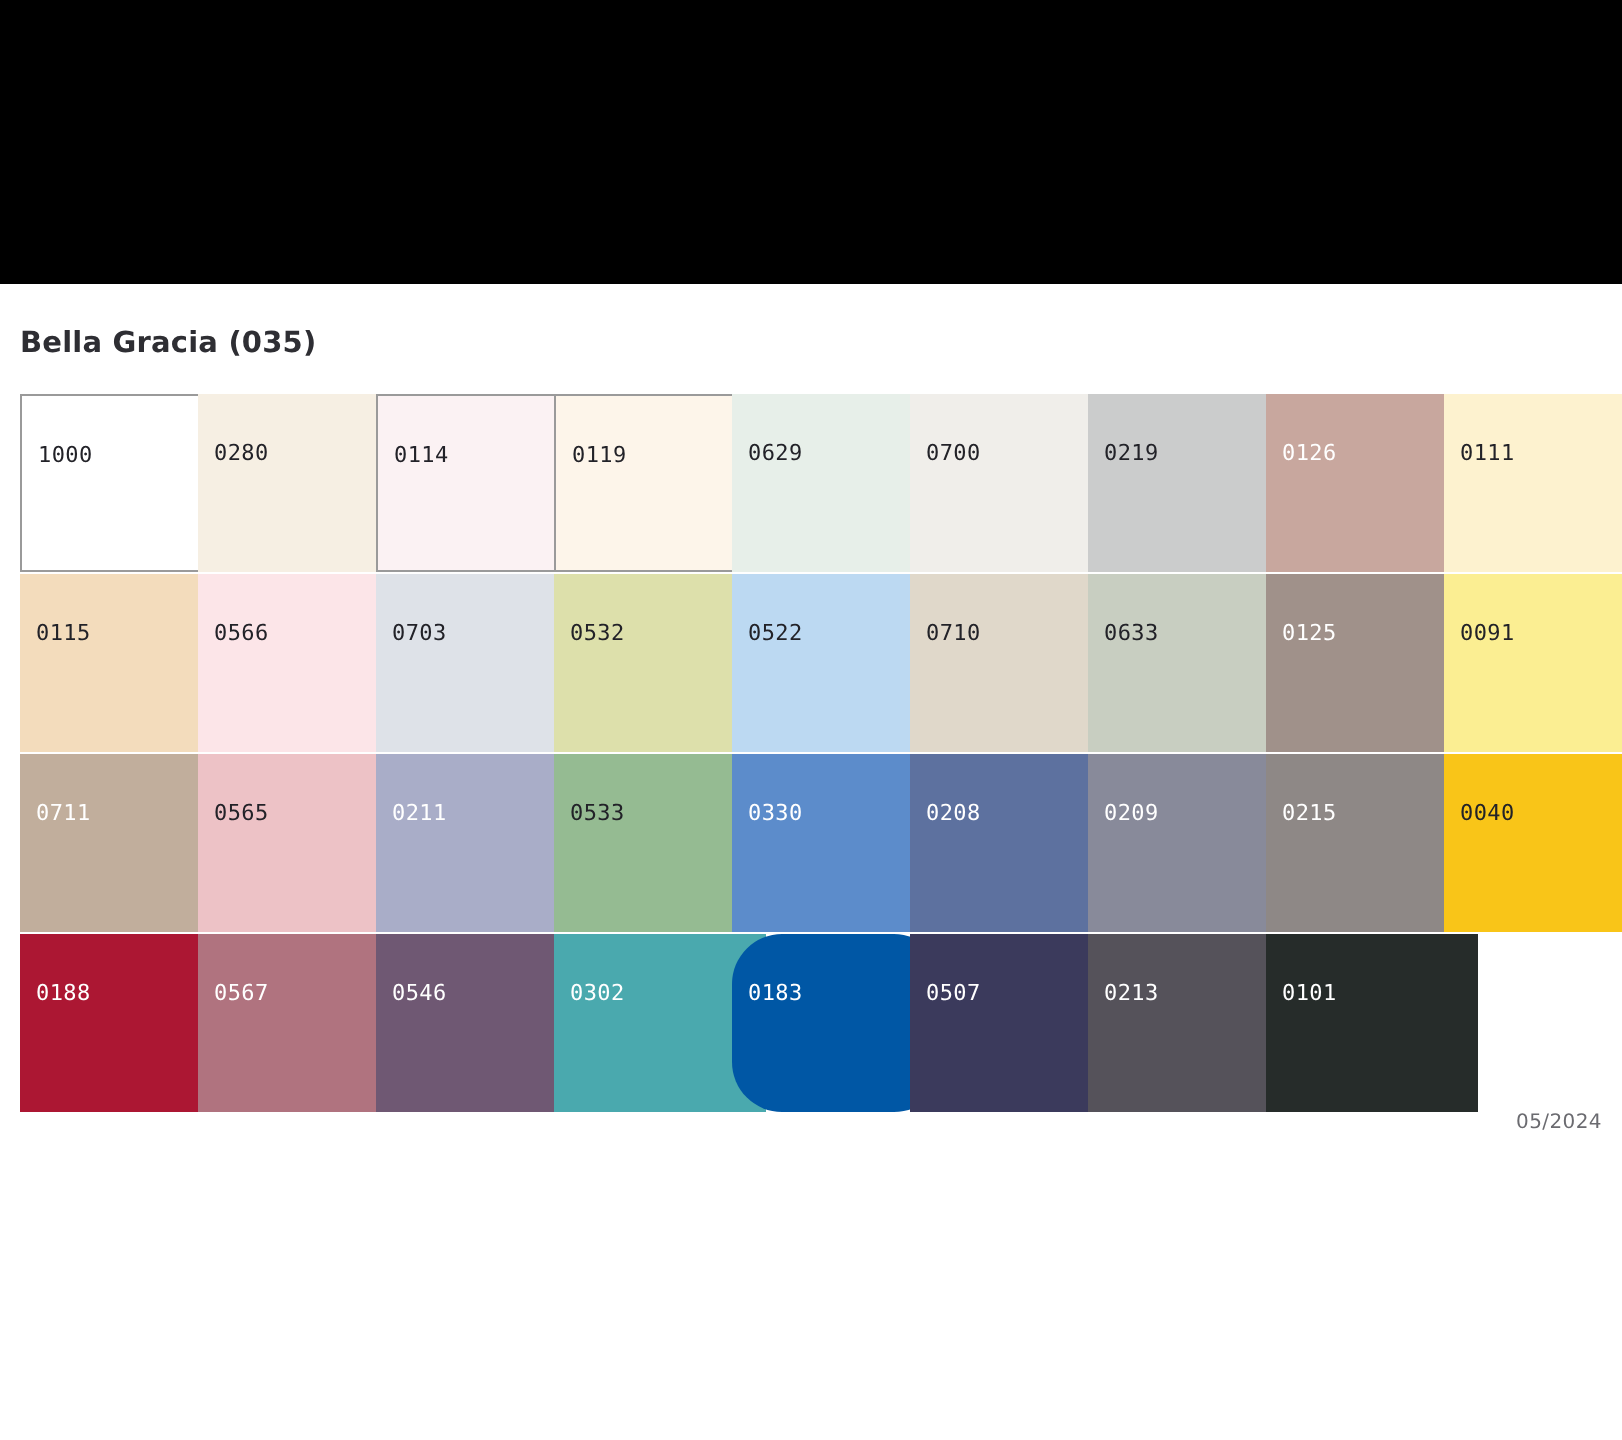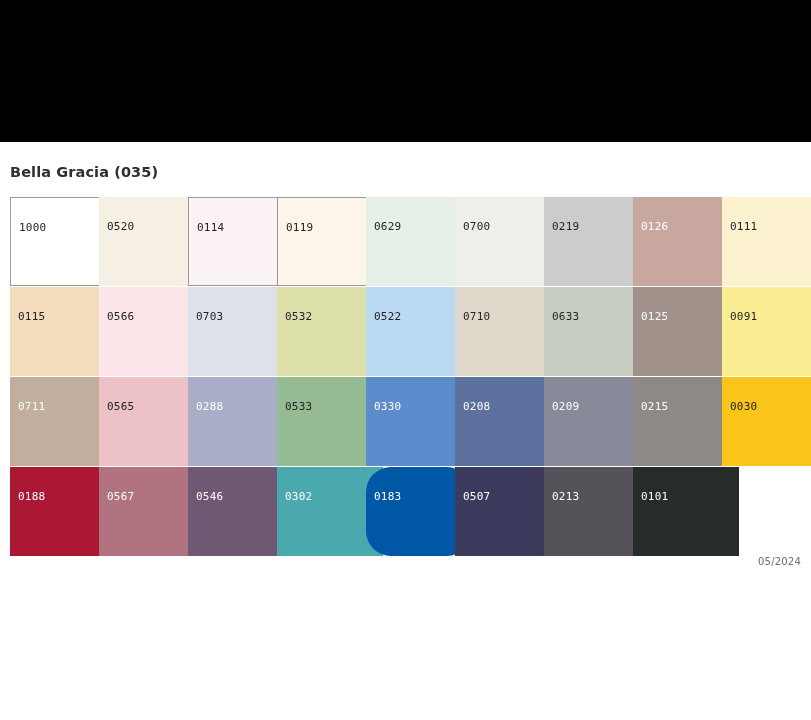--- a/index.html
+++ b/index.html
@@ -103,21 +103,21 @@
 
   <div class="content">
 
     <div class="palette-title">Bella Gracia (035)</div>
 
     <div class="swatch-grid">
         <div class="swatch bordered" style="background: rgb(255, 255, 255);">
           <span class="swatch-code dark">1000</span>
         </div>
         <div class="swatch" style="background: rgb(246, 239, 227);">
-          <span class="swatch-code dark">0520</span>
+          <span class="swatch-code dark">0280</span>
         </div>
         <div class="swatch bordered" style="background: rgb(251, 242, 243);">
           <span class="swatch-code dark">0114</span>
         </div>
         <div class="swatch bordered" style="background: rgb(253, 245, 234);">
           <span class="swatch-code dark">0119</span>
         </div>
         <div class="swatch" style="background: rgb(231, 239, 233);">
           <span class="swatch-code dark">0629</span>
         </div>
@@ -160,39 +160,39 @@
         <div class="swatch" style="background: rgb(251, 238, 146);">
           <span class="swatch-code dark">0091</span>
         </div>
         <div class="swatch" style="background: rgb(193, 174, 156);">
           <span class="swatch-code light">0711</span>
         </div>
         <div class="swatch" style="background: rgb(237, 194, 198);">
           <span class="swatch-code dark">0565</span>
         </div>
         <div class="swatch" style="background: rgb(169, 173, 200);">
-          <span class="swatch-code light">0288</span>
+          <span class="swatch-code light">0211</span>
         </div>
         <div class="swatch" style="background: rgb(149, 187, 146); padding-left: 36px;">
           <span class="swatch-code dark">0533</span>
         </div>
         <div class="swatch" style="background: rgb(92, 140, 203);">
           <span class="swatch-code light">0330</span>
         </div>
         <div class="swatch" style="background: rgb(93, 113, 159);">
           <span class="swatch-code light">0208</span>
         </div>
         <div class="swatch" style="background: rgb(136, 138, 154);">
           <span class="swatch-code light">0209</span>
         </div>
         <div class="swatch" style="background: rgb(142, 136, 134);">
           <span class="swatch-code light">0215</span>
         </div>
         <div class="swatch" style="background: rgb(249, 197, 24);">
-          <span class="swatch-code dark">0030</span>
+          <span class="swatch-code dark">0040</span>
         </div>
         <div class="swatch" style="background: rgb(172, 23, 51);">
           <span class="swatch-code light">0188</span>
         </div>
         <div class="swatch" style="background: rgb(176, 115, 127);">
           <span class="swatch-code light">0567</span>
         </div>
         <div class="swatch" style="background: rgb(111, 88, 115);">
           <span class="swatch-code light">0546</span>
         </div>

